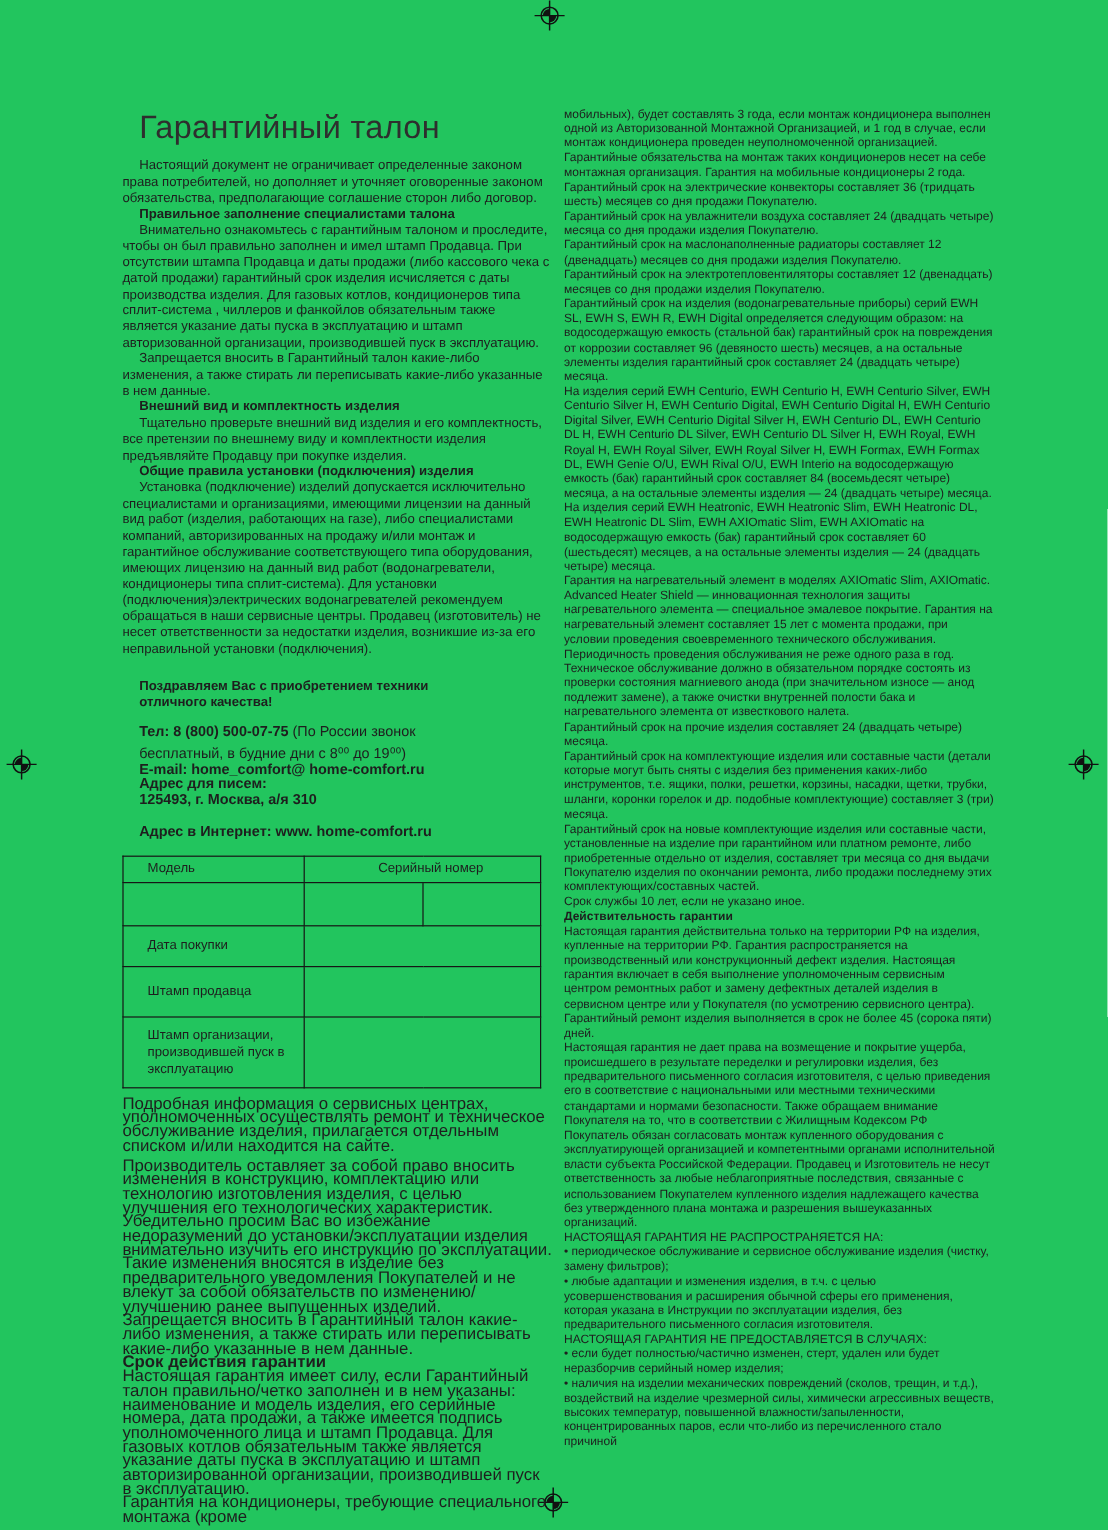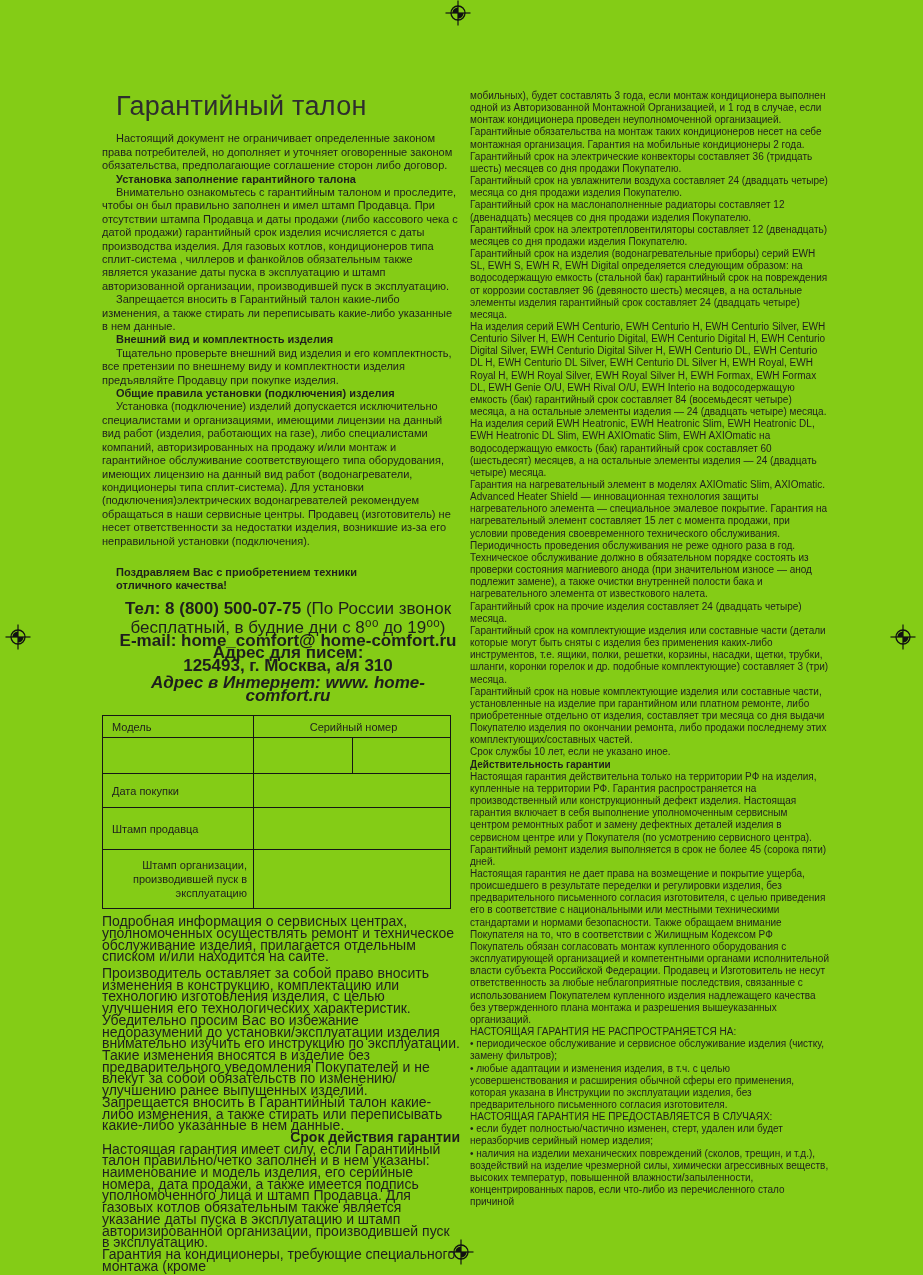--- a/index.html
+++ b/index.html
@@ -1,17 +1,17 @@
 <!DOCTYPE html>
 <html lang="ru"><head>
 <meta charset="utf-8">
 <style>
   html,body { margin:0; padding:0; background:#ffffff; }
   .page {
-    position:relative; width:923px; height:1275px; background:#84cc16;
+    position:relative; width:923px; height:1275px; background:#22c55e;
     font-family:"Liberation Sans","DejaVu Sans",sans-serif;
     color:#1e1e1e; overflow:hidden;
   }
   
   .regmark { position:absolute; }
   .rm-top    { left:445px; top:0px; }
   .rm-left   { left:5px;   top:624px; }
   .rm-right  { left:890px; top:624px; }
   .rm-bottom { left:448px; top:1239px; }
 
@@ -23,41 +23,41 @@
   }
   .col-left p { margin:0; }
   .intro p { font-size:11px; line-height:13.4px; }
   .p-ind { text-indent:14px; }
   .h-ind { text-indent:14px; font-weight:bold; }
   .congrats { font-weight:bold; margin-left:14px !important; }
   .first { margin-top:18px !important; }
   .gap { margin-top:5px !important; }
 
   .contact { margin-top:10px; margin-left:14px; }
-  .contact p { font-size:17px; line-height:12.5px; font-weight:bold;text-align:center; }
+  .contact p { font-size:12px; line-height:12.5px; font-weight:bold; }
   .contact .tel-note { font-weight:normal; }
   .contact .hours { font-weight:normal; margin-top:7px; }
-  .contact .web { margin-top:5px;font-style:italic; }
+  .contact .web { margin-top:15px; }
 
   .wtable { border-collapse:collapse; margin-top:13px; width:348px; table-layout:fixed; }
   .wtable td {
     border:1.5px solid #161616; font-size:11px; line-height:14px;
-    padding:2px 6px 2px 9px; vertical-align:middle;
+    padding:2px 6px 2px 20px; vertical-align:middle;
   }
   .wtable .center { text-align:center; }
   .tr-head td  { height:17px; }
   .tr-empty td { height:31px; }
   .tr-a td { height:29px; }
   .tr-b td { height:37px; }
   .tr-c td { height:42px; }
-  .tr-d td { height:54px;text-align:right; }
+  .tr-d td { height:54px; }
 
   .post { margin-top:7px; }
   .post p { font-size:14px; line-height:11.7px; }
-  .post .h { font-weight:bold;text-align:right; }
+  .post .h { font-weight:bold; }
 
   
   .col-right { position:absolute; left:470px; top:90px; width:359px; }
   .col-right p { margin:0; font-size:10px; line-height:12.15px; }
   .col-right .b { font-weight:bold; }
 </style>
 </head>
 <body>
 
 <div class="page">
@@ -89,21 +89,21 @@
     <circle r="7" fill="none" stroke="#111" stroke-width="1.3"></circle>
     <path d="M0,0 L0,-5.6 A5.6,5.6 0 0 0 -5.6,0 Z" fill="#111"></path>
     <path d="M0,0 L0,5.6 A5.6,5.6 0 0 0 5.6,0 Z" fill="#111"></path>
   </svg>
 
   <div class="col-left">
     <h1 class="title">Гарантийный талон</h1>
 
     <div class="intro">
         <p class="p-ind">Настоящий документ не ограничивает определенные законом права потребителей, но дополняет и уточняет оговоренные законом обязательства, предполагающие соглашение сторон либо договор.</p>
-        <p class="h-ind">Установка заполнение гарантийного талона</p>
+        <p class="h-ind">Правильное заполнение специалистами талона</p>
         <p class="p-ind">Внимательно ознакомьтесь с гарантийным талоном и проследите, чтобы он был правильно заполнен и имел штамп Продавца. При отсутствии штампа Продавца и даты продажи (либо кассового чека с датой продажи) гарантийный срок изделия исчисляется с даты производства изделия. Для газовых котлов, кондиционеров типа  сплит-система , чиллеров и фанкойлов обязательным также является указание даты пуска в эксплуатацию и штамп авторизованной организации, производившей пуск в эксплуатацию.</p>
         <p class="p-ind">Запрещается вносить в Гарантийный талон какие-либо изменения, а также стирать ли переписывать какие-либо указанные в нем данные.</p>
         <p class="h-ind">Внешний вид и комплектность изделия</p>
         <p class="p-ind">Тщательно проверьте внешний вид изделия и его комплектность, все претензии по внешнему виду и комплектности изделия предъявляйте Продавцу при покупке изделия.</p>
         <p class="h-ind">Общие правила  установки (подключения) изделия</p>
         <p class="p-ind">Установка (подключение) изделий допускается исключительно специалистами и организациями, имеющими лицензии на данный вид работ (изделия, работающих на газе), либо специалистами компаний, авторизированных на продажу и/или монтаж и гарантийное обслуживание соответствующего типа оборудования, имеющих лицензию на данный вид работ (водонагреватели, кондиционеры типа сплит-система). Для установки (подключения)электрических водонагревателей рекомендуем обращаться в наши сервисные центры. Продавец (изготовитель) не несет ответственности за недостатки изделия, возникшие из-за его неправильной установки (подключения).</p>
         <p class="congrats first">Поздравляем Вас с приобретением техники</p>
         <p class="congrats">отличного качества!</p>
       </div>
 

